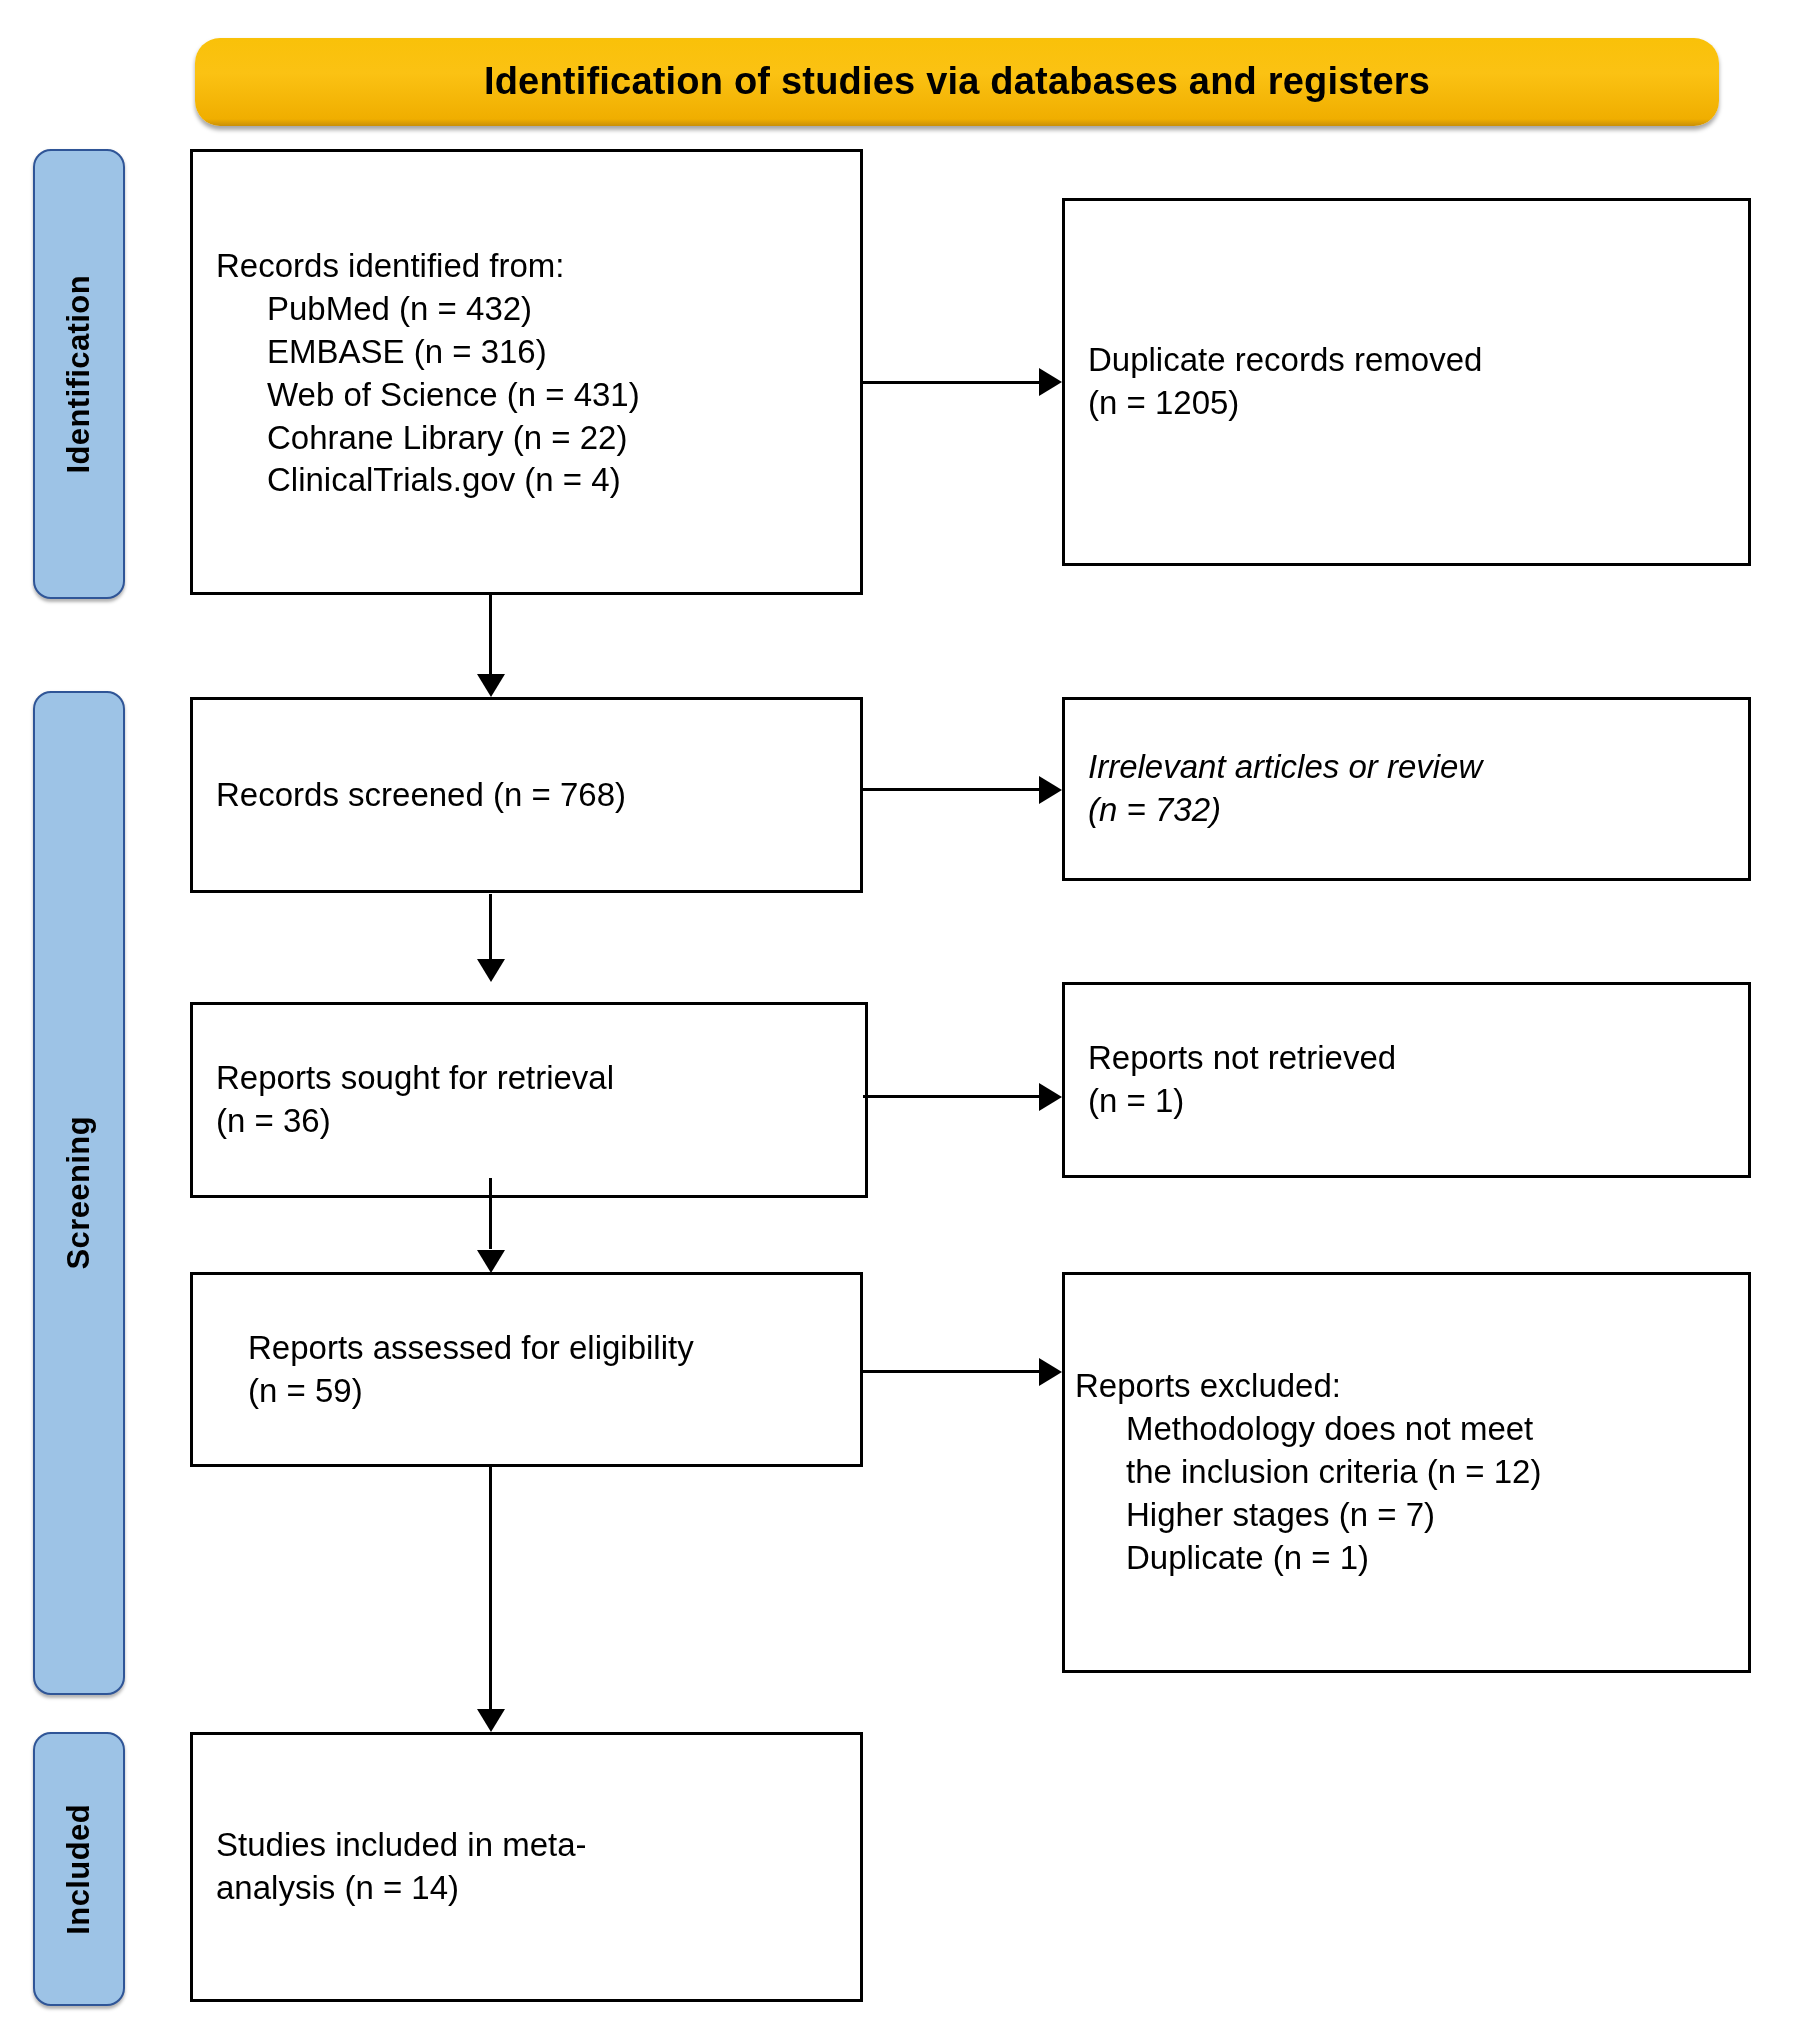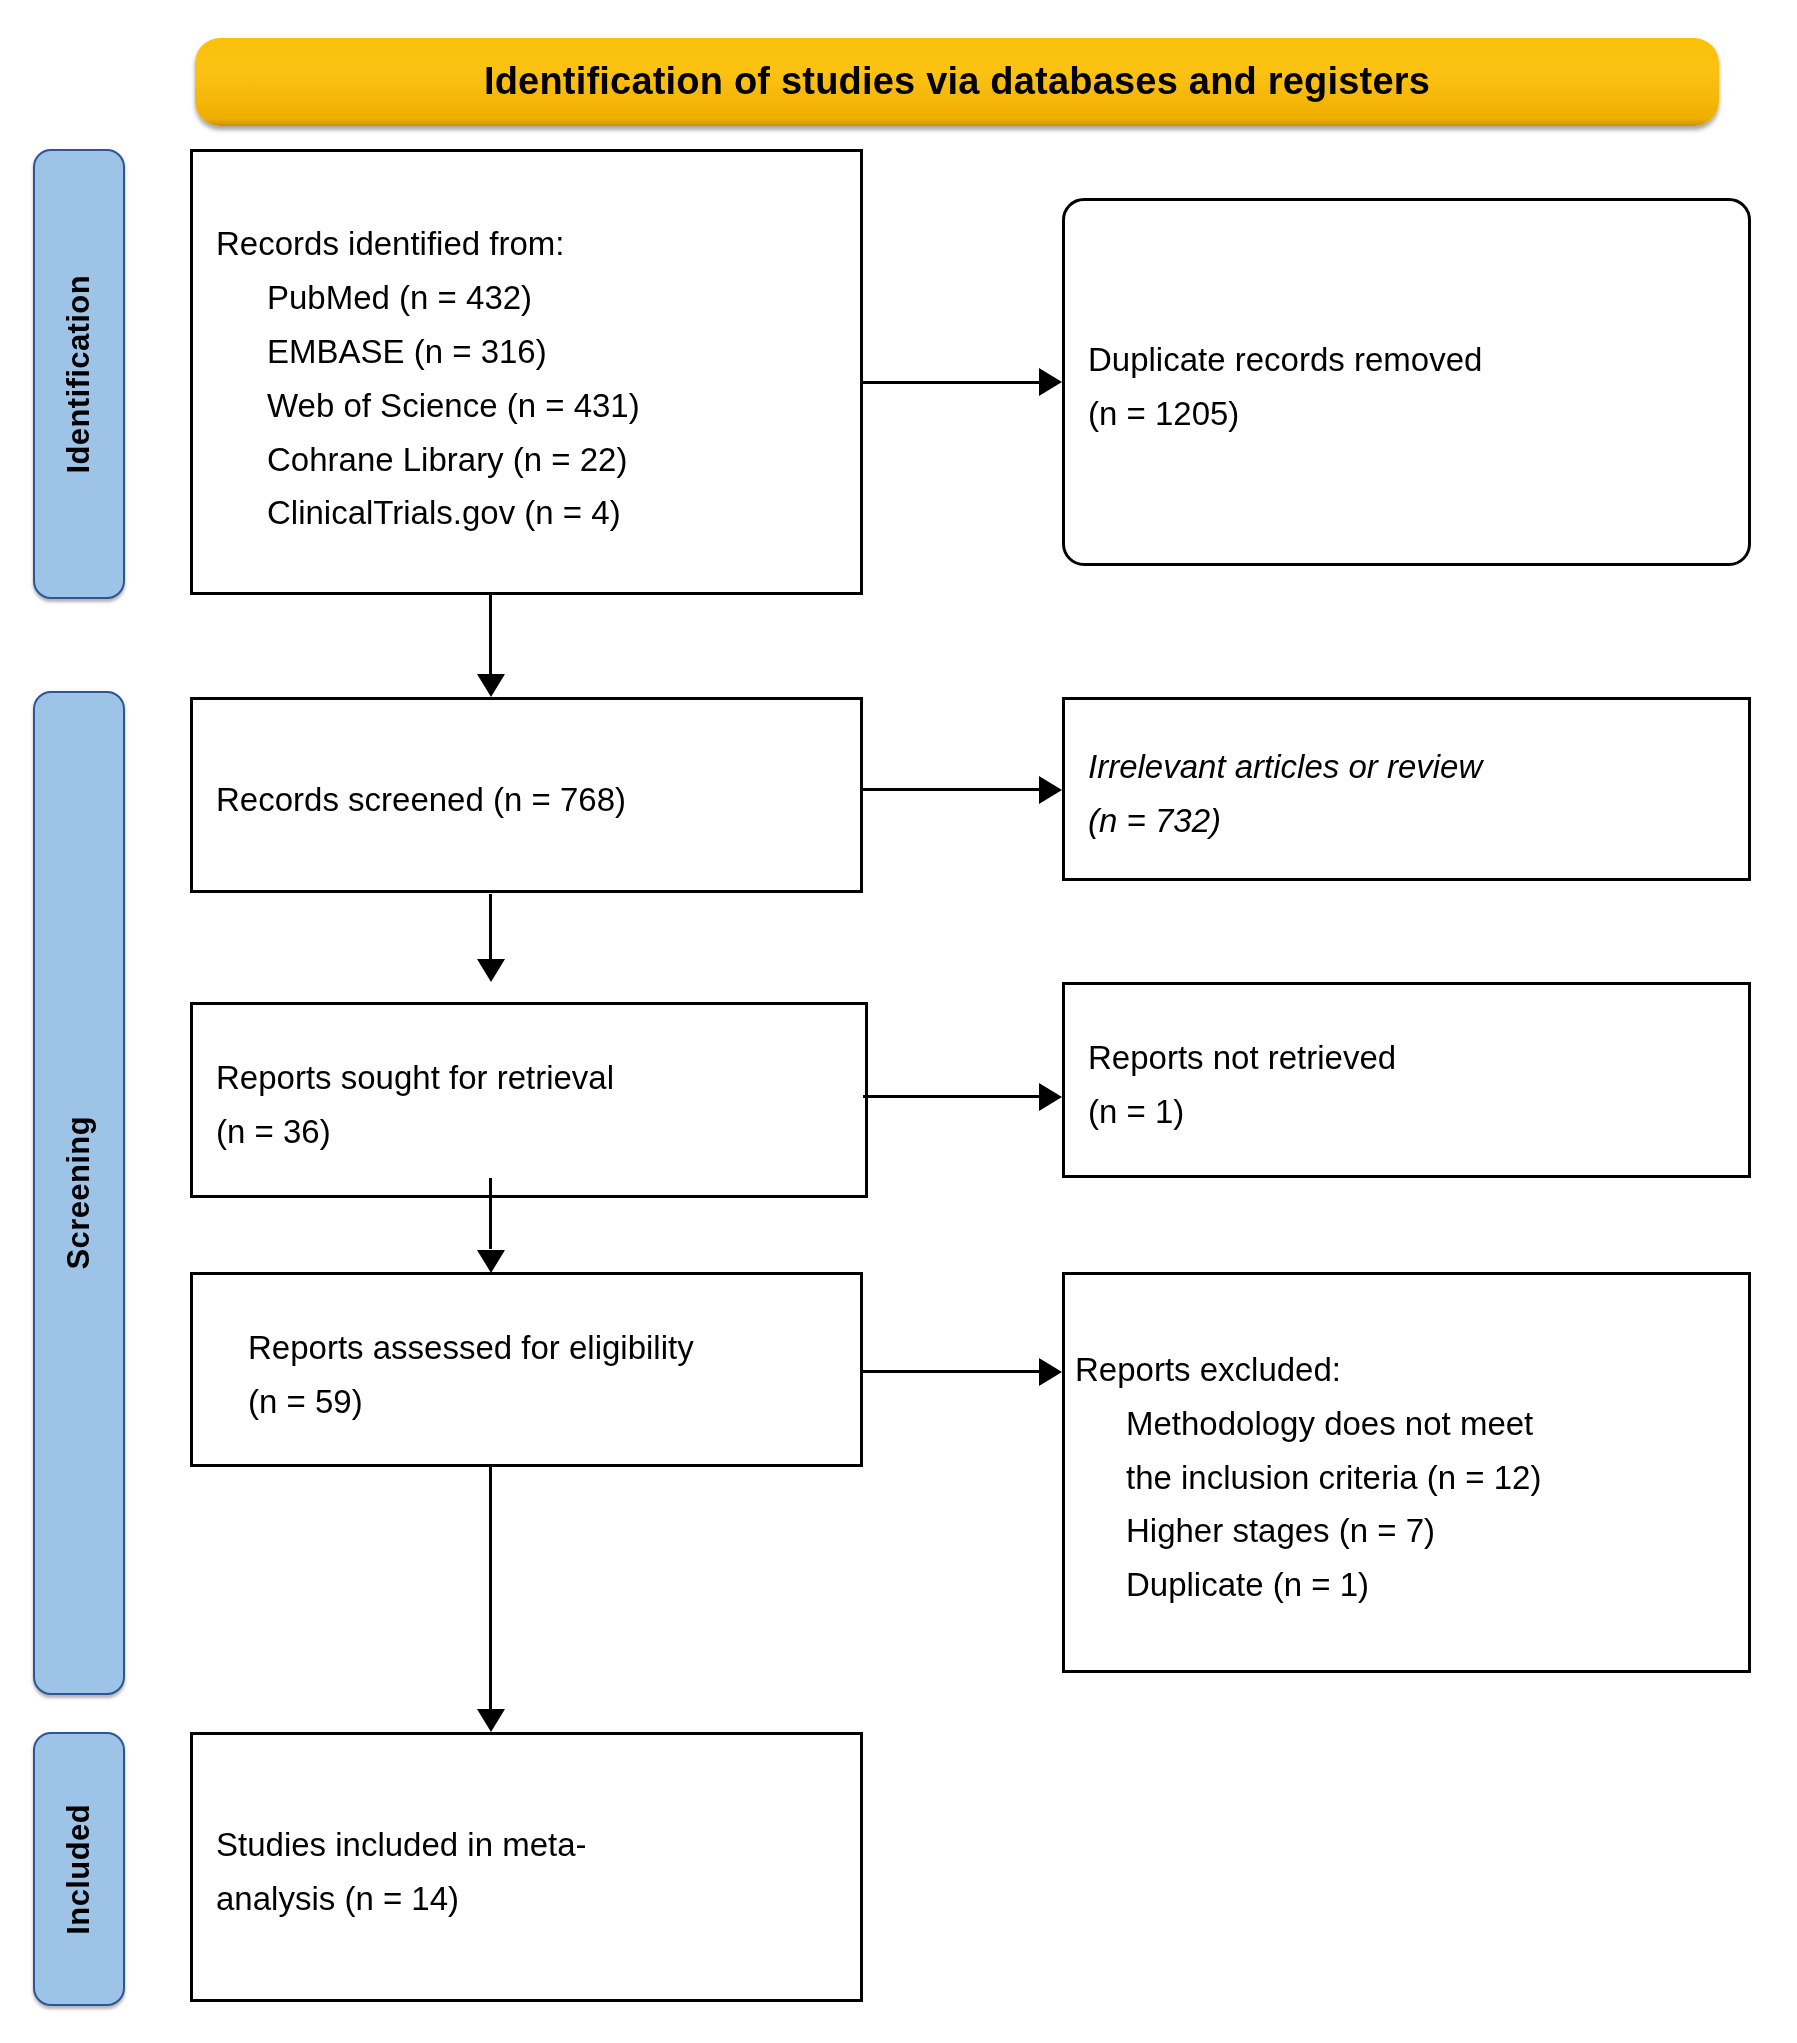--- a/index.html
+++ b/index.html
@@ -78,26 +78,25 @@
   .box-inner {
     padding: 0 23px;
     width: 100%;
     box-sizing: border-box;
   }
   .line {
     font-size: 33px;
     line-height: 1.30;
     color: #000000;
     white-space: pre;
-    margin-top: 11px;
   }
   .indent { padding-left: 51px; }
 
   #box-identified   { left: 190px;  top: 149px;  width: 673px;  height: 446px; }
-  #box-duplicates   { left: 1062px; top: 198px;  width: 689px;  height: 368px; border-radius: 22px; }
+  #box-duplicates   { left: 1062px; top: 198px;  width: 689px;  height: 368px; }
   #box-screened     { left: 190px;  top: 697px;  width: 673px;  height: 196px; }
   #box-irrelevant   { left: 1062px; top: 697px;  width: 689px;  height: 184px; font-style: italic; }
   #box-sought       { left: 190px;  top: 1002px; width: 678px;  height: 196px; }
   #box-notretrieved { left: 1062px; top: 982px; width: 689px;  height: 196px; }
   #box-assessed     { left: 190px;  top: 1272px; width: 673px;  height: 195px; padding-left: 32px; }
   #box-excluded     { left: 1062px; top: 1272px; width: 689px;  height: 401px; }
   #box-included     { left: 190px;  top: 1732px; width: 673px;  height: 270px; }
 
   #box-identified .box-inner { padding-top: 3.3px; }
   #box-excluded  .box-inner  { padding-left: 10px; }

